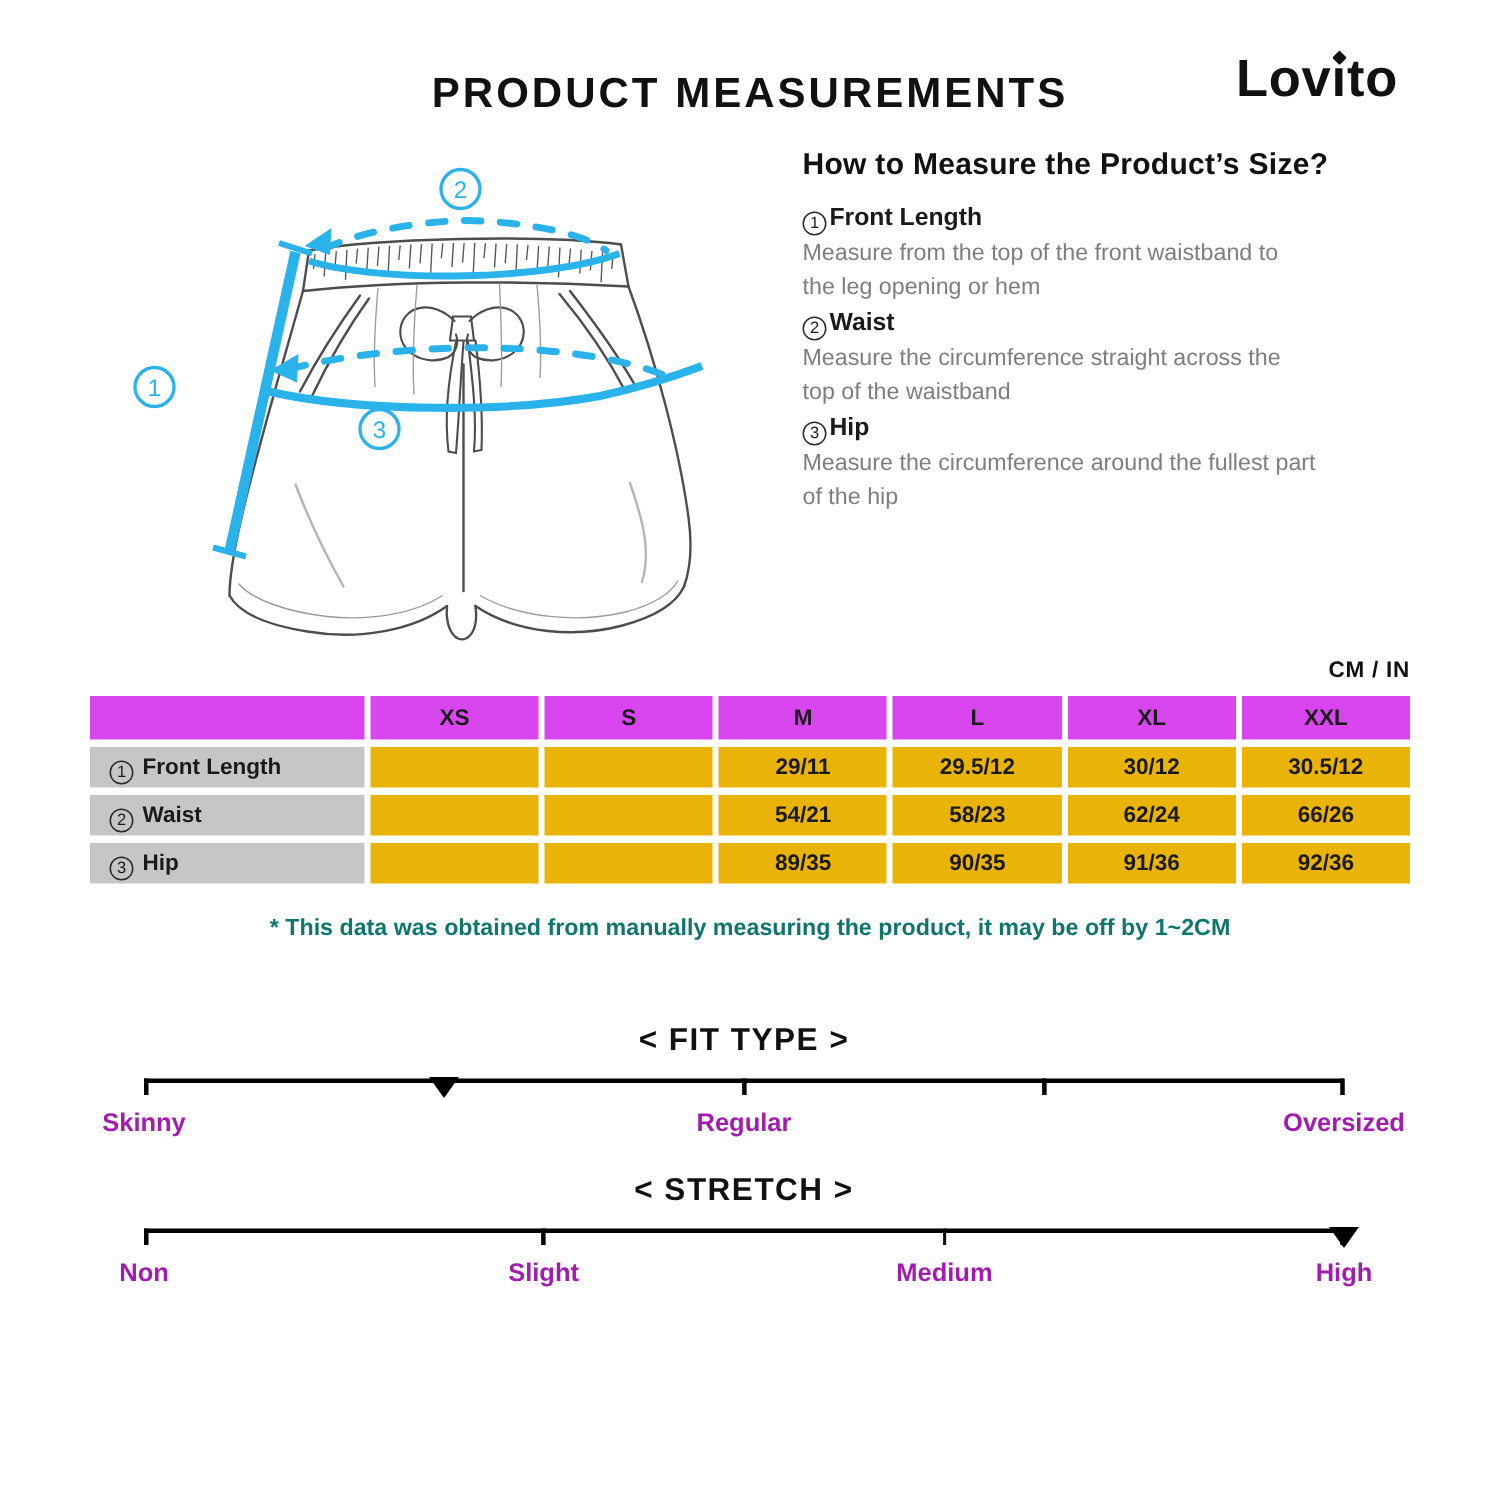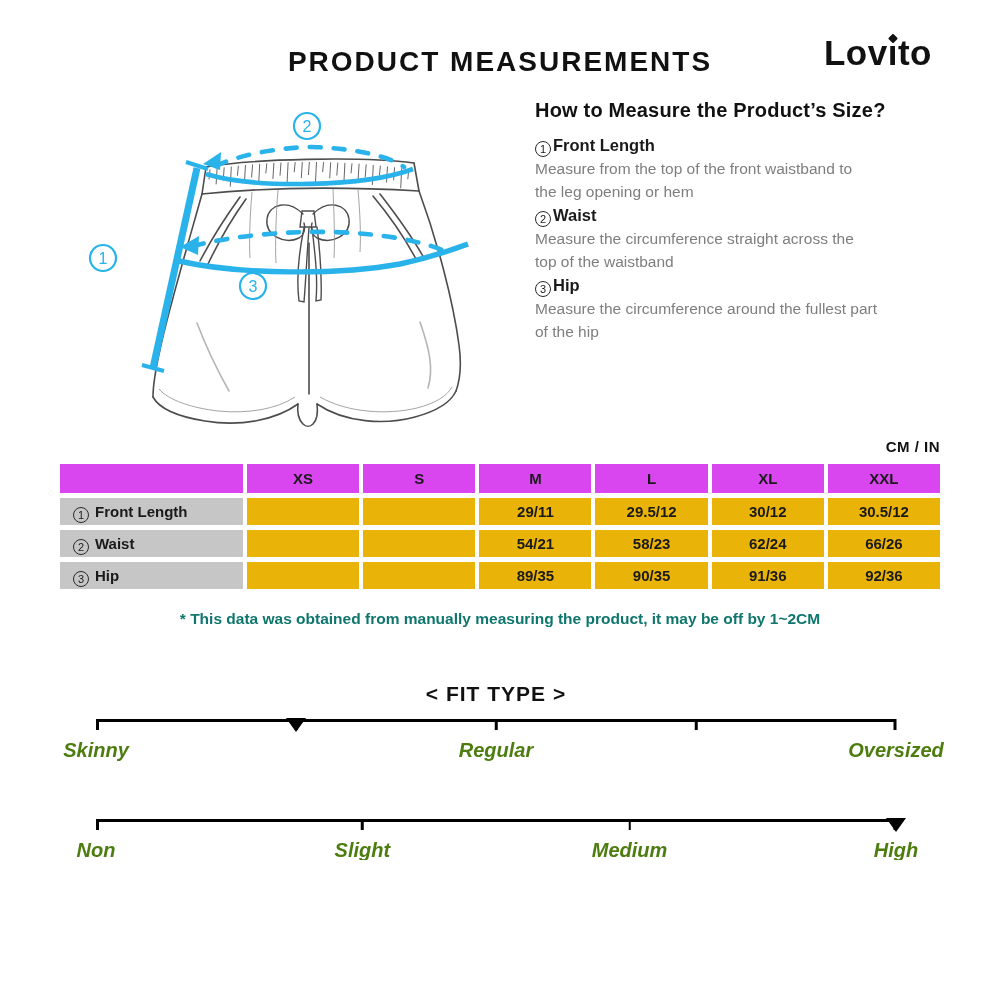--- a/index.html
+++ b/index.html
@@ -49,21 +49,21 @@
     font-size:21px; font-weight:bold; letter-spacing:1px; }
   .slider .track { position:absolute; top:37px; left:0; width:100%; height:3px; background:#000; }
   .slider .tick { position:absolute; top:0; width:2.5px; height:11px; background:#000;
     transform:translateX(-50%); }
   .slider .tick.end-l { transform:none; }
   .slider .tick.end-r { transform:translateX(-100%); }
   .slider .marker { position:absolute; top:-1px; width:0; height:0; transform:translateX(-50%);
     border-left:10px solid transparent; border-right:10px solid transparent; border-top:14px solid #000; }
   .slider .slider-labels { position:absolute; top:57px; left:0; width:100%; height:22px; }
   .slider .slider-labels span { position:absolute; transform:translateX(-50%); white-space:nowrap;
-    font-size:20px; font-weight:bold; color:#4d7c0f;font-style:italic; }
+    font-size:17px; font-weight:bold; color:#a21caf; }
   #slider-0 { top:682px; }
   #slider-1 { top:782px; }
 </style>
 </head>
 <body>
 
 <div class="canvas">
 
   <div class="page-title">PRODUCT MEASUREMENTS</div>
 
@@ -232,20 +232,21 @@
         <div class="marker" style="left: 25%;"></div>
       </div>
     <div class="slider-labels">
         <span style="left: 0%;">Skinny</span>
         <span style="left: 50%;">Regular</span>
         <span style="left: 100%;">Oversized</span>
       </div>
   </div>
 
   <div class="slider" id="slider-1">
+    <div class="slider-title">&lt; STRETCH &gt;</div>
     <div class="track">
         <div class="tick end-l" style="left: 0%;"></div>
         <div class="tick" style="left: 33.3%;"></div>
         <div class="tick" style="left: 66.7%;"></div>
         <div class="tick end-r" style="left: 100%;"></div>
         <div class="marker" style="left: 100%;"></div>
       </div>
     <div class="slider-labels">
         <span style="left: 0%;">Non</span>
         <span style="left: 33.3%;">Slight</span>

